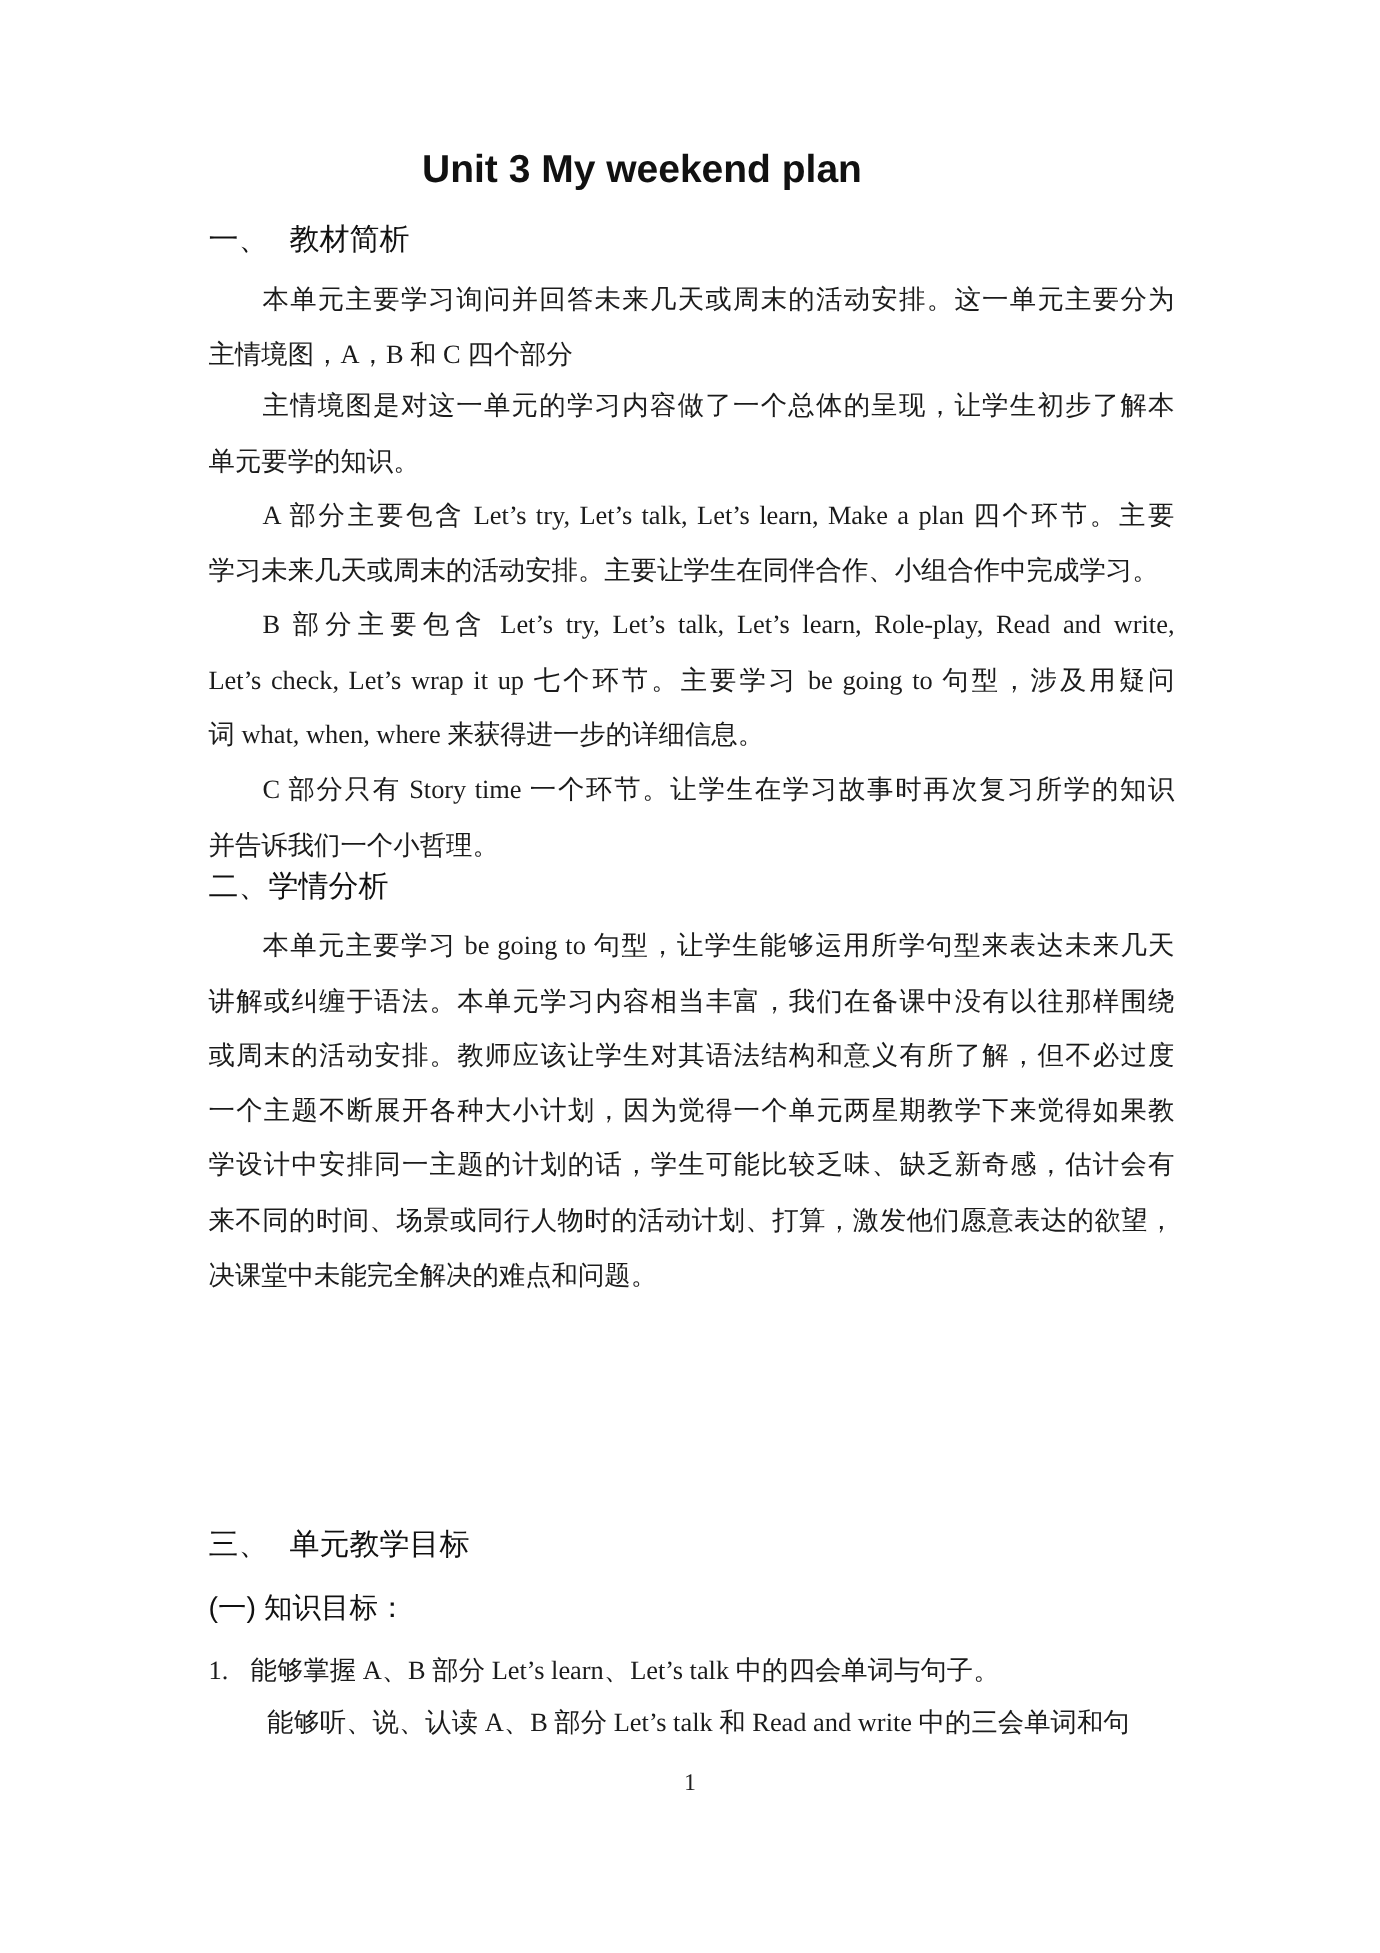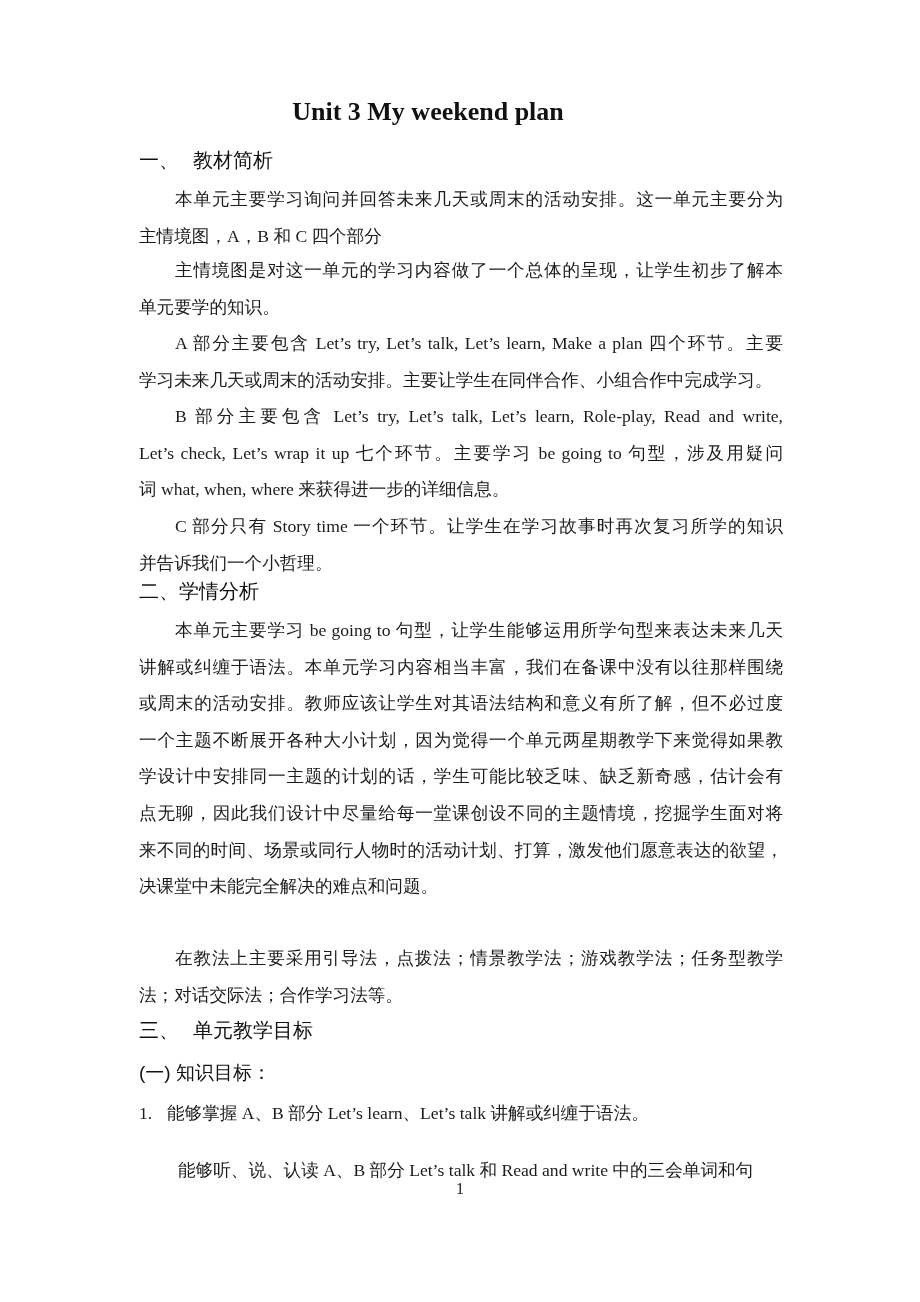--- a/index.html
+++ b/index.html
@@ -8,21 +8,21 @@
     background: #ffffff;
     position: relative;
     overflow: hidden;
     font-family: "Liberation Serif", "DejaVu Serif", serif;
     color: #1b1b1b;
   }
   .page { position: absolute; left: 0; top: 0; width: 920px; height: 1302px; background: #fff; }
 
   .doc-title {
     position: absolute; left: 103px; top: 96px; width: 650px;
-    font-family: Liberation Serif, serif;
+    font-family: Liberation Sans, sans-serif;
     font-weight: bold; font-size: 26px; line-height: 32px;
     text-align: center; color: #111;
   }
 
   .block { position: absolute; left: 139px; width: 644px; }
 
   .heading {
     font-family: "Liberation Sans", "DejaVu Sans", sans-serif;
     font-weight: normal; color: #111;
   }
@@ -34,21 +34,21 @@
 
   .line {
     font-size: 17.6px; line-height: 36.6px; color: #1b1b1b;
     text-align: justify; text-align-last: justify;
   }
   .line.last { text-align: left; text-align-last: left; }
   .line.indent { padding-left: 36px; }
 
   .li-line { font-size: 17.6px; line-height: 36.6px; color: #1b1b1b; text-align: left; white-space: nowrap; }
   .li-line .marker { display: inline-block; width: 28px; }
-  .li-cont { padding-left: 39px; margin-top: 22px; }
+  .li-cont { padding-left: 39px; }
 
   .page-num {
     position: absolute; left: 0; top: 1179px; width: 920px;
     text-align: center; font-size: 16px; line-height: 20px; color: #222;
   }
 </style>
 </head>
 <body>
 
 <div class="page">
@@ -88,40 +88,35 @@
   <div class="block heading h-lv1" style="top:577px">
     <span>二、学情分析</span>
   </div>
 
   <div class="block" style="top:612px">
     <div class="line indent">本单元主要学习 be going to 句型，让学生能够运用所学句型来表达未来几天</div>
     <div class="line">讲解或纠缠于语法。本单元学习内容相当丰富，我们在备课中没有以往那样围绕</div>
     <div class="line">或周末的活动安排。教师应该让学生对其语法结构和意义有所了解，但不必过度</div>
     <div class="line">一个主题不断展开各种大小计划，因为觉得一个单元两星期教学下来觉得如果教</div>
     <div class="line">学设计中安排同一主题的计划的话，学生可能比较乏味、缺乏新奇感，估计会有</div>
-    <div class="line">点无聊，因此我们设计中尽量给每一堂课创设不同的主题情境，挖掘学生面对将</div>
     <div class="line">来不同的时间、场景或同行人物时的活动计划、打算，激发他们愿意表达的欲望，</div>
     <div class="line last">决课堂中未能完全解决的难点和问题。</div>
   </div>
 
-  <div class="block" style="top:940px">
-    <div class="line indent">在教法上主要采用引导法，点拨法；情景教学法；游戏教学法；任务型教学</div>
-    <div class="line last">法；对话交际法；合作学习法等。</div>
-  </div>
 
   <div class="block heading h-big" style="top:1015px">
     <span class="num">三、</span><span>单元教学目标</span>
   </div>
 
   <div class="block heading h-sub" style="top:1060px">
     <span>(一) 知识目标：</span>
   </div>
 
   <div class="block li-line" style="top:1095px">
-    <span class="marker">1.</span><span>能够掌握 A、B 部分 Let’s learn、Let’s talk 讲解或纠缠于语法。</span>
+    <span class="marker">1.</span><span>能够掌握 A、B 部分 Let’s learn、Let’s talk 中的四会单词与句子。</span>
   </div>
 
   <div class="block li-line li-cont" style="top:1130px">
     <span>能够听、说、认读 A、B 部分 Let’s talk 和 Read and write 中的三会单词和句</span>
   </div>
 
   <div class="page-num">1</div>
 
 </div>
 

